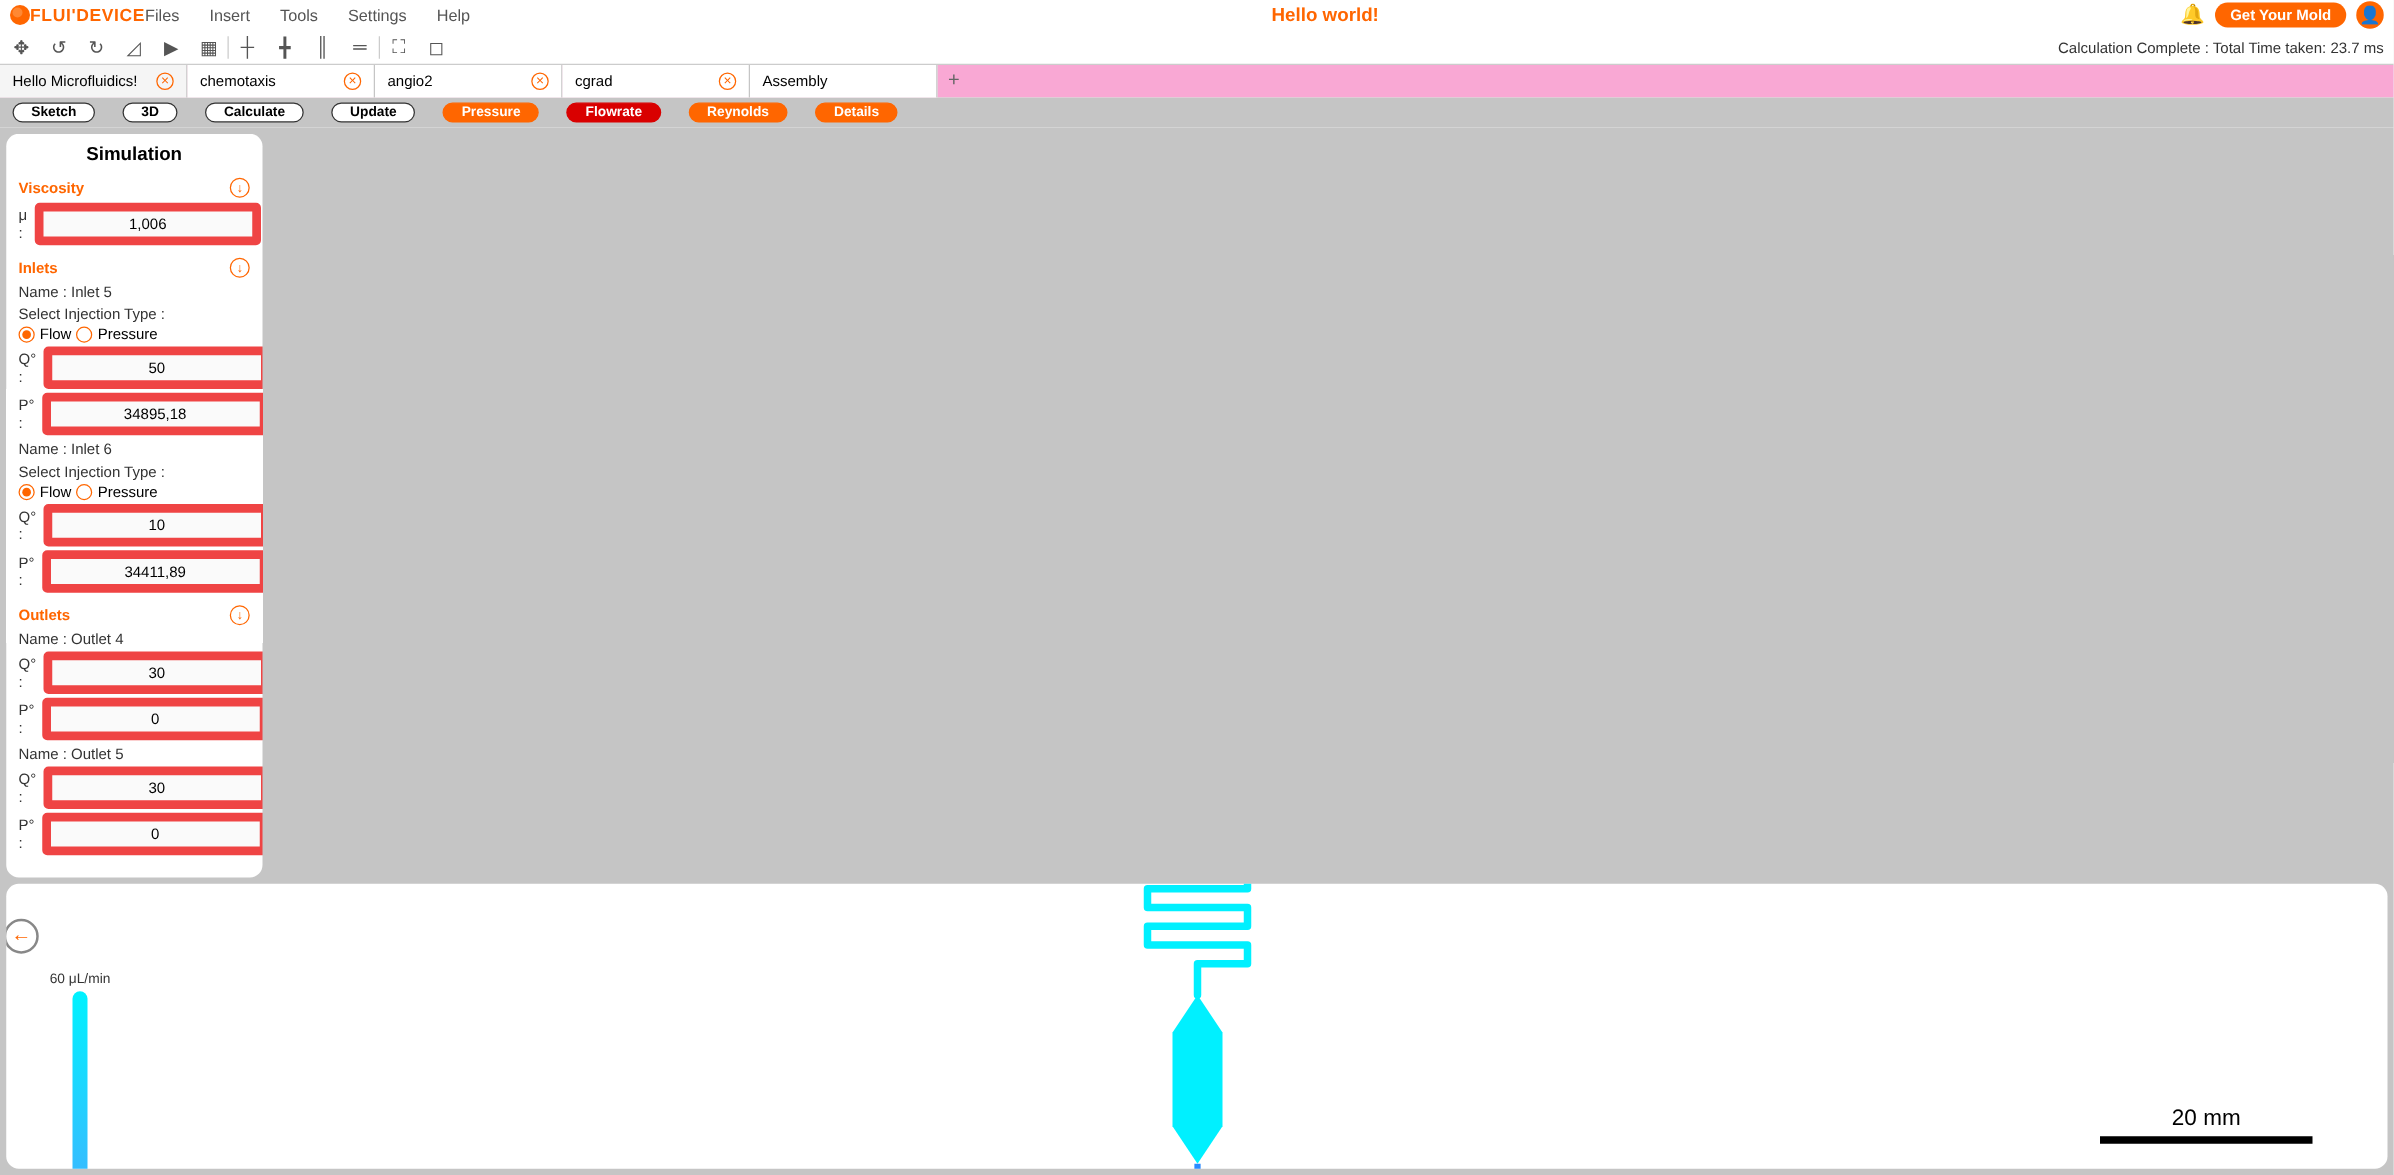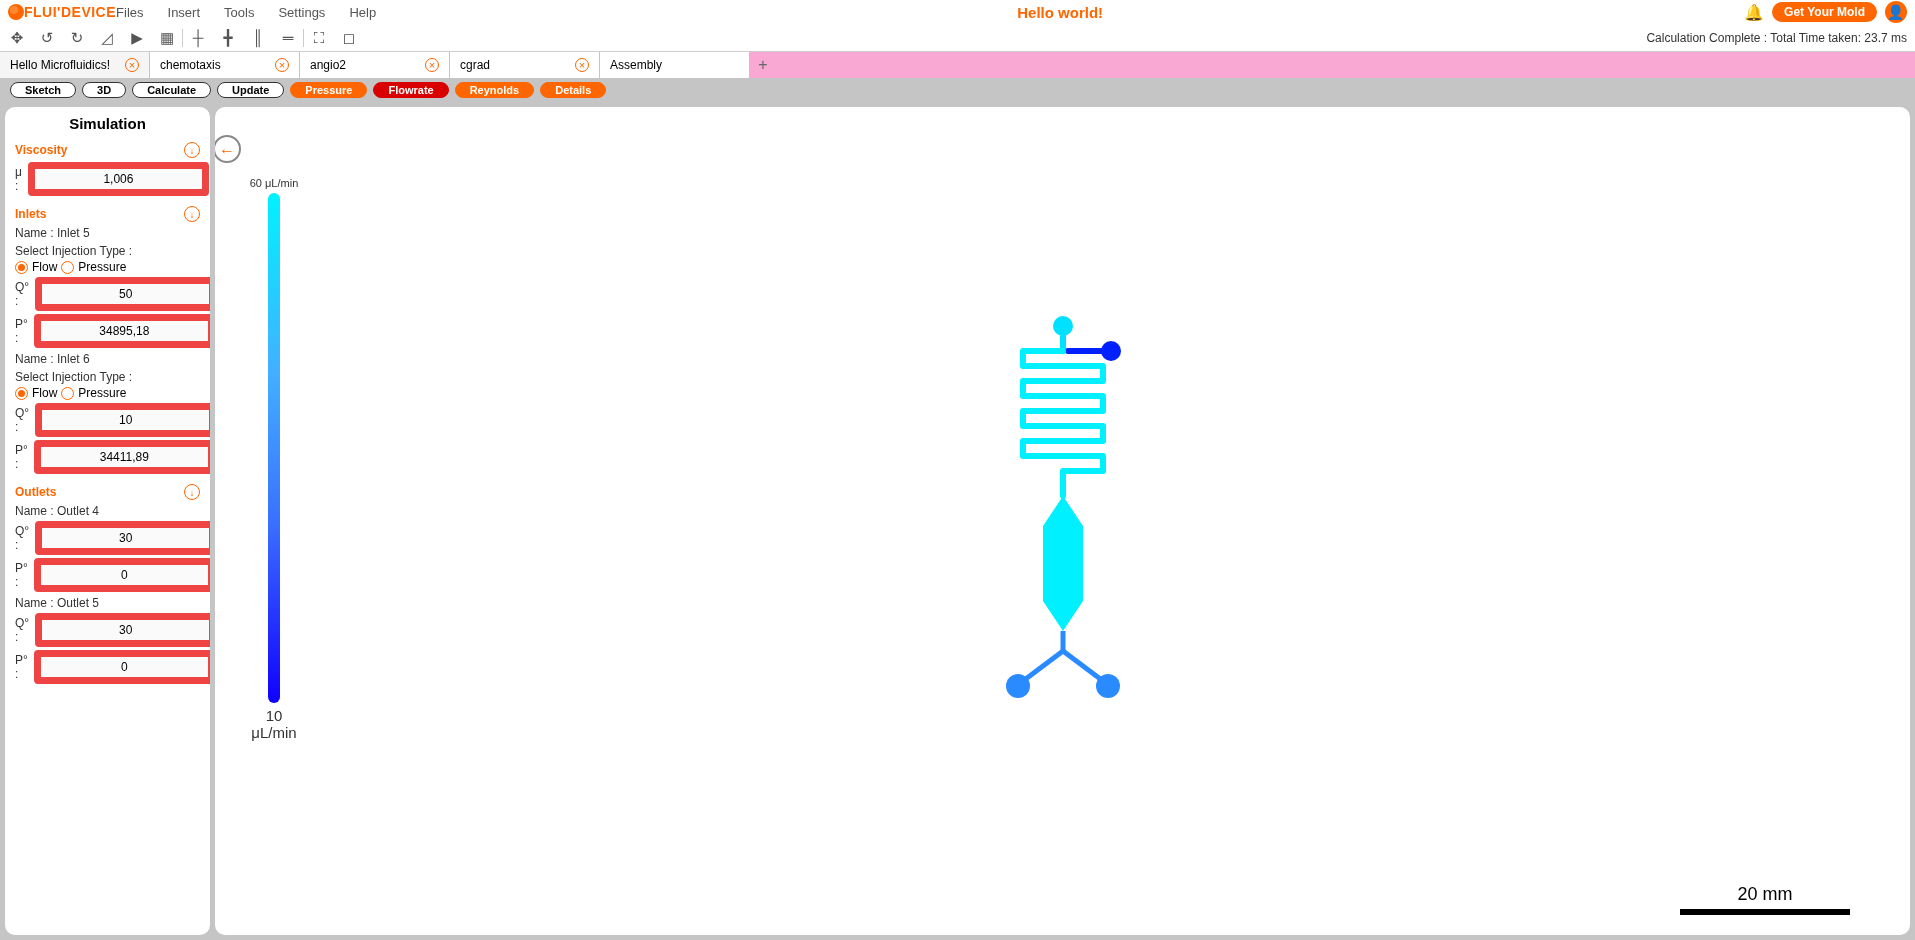--- a/index.html
+++ b/index.html
@@ -26,27 +26,27 @@
 .toolbar-status { margin-left: auto; color: #333; font-size: 12px; }
 
 
 .tabbar { display: flex; align-items: center; height: 26px; background: #f9a8d4; }
 .tab { display: flex; align-items: center; justify-content: space-between; padding: 0 10px; height: 26px; background: #fff; border-right: 1px solid #c5c5c5; min-width: 150px; font-size: 12px; cursor: pointer; }
 .tab.active { background: #f5f5f5; }
 .tab-close { width: 14px; height: 14px; border-radius: 50%; border: 1.5px solid #ff6600; color: #ff6600; display: inline-flex; align-items: center; justify-content: center; font-size: 11px; line-height: 1; cursor: pointer; }
 .tab-add { width: 26px; display: flex; align-items: center; justify-content: center; color: #666; cursor: pointer; font-size: 16px; }
 
 
-.view-toolbar { display: flex; align-items: center; height: 24px; background: #c5c5c5; padding: 0 10px; gap: 6px; }
+.view-toolbar { display: flex; align-items: center; height: 24px; background: #c5c5c5; padding: 0 10px; gap: 22px; }
 .pill-btn { background: #fff; border: 1px solid #333; border-radius: 10px; padding: 1px 14px; font-size: 11px; cursor: pointer; font-weight: bold; }
 .pill-btn.orange { background: #ff6600; color: #fff; border-color: #ff6600; }
 .pill-btn.red { background: #d90000; color: #fff; border-color: #d90000; }
 
 
-.main { display: flex; height: calc(100vh - 102px); background: #c5c5c5; padding: 5px; gap: 5px; }
+.main { display: flex; height: calc(100vh - 102px); background: #c5c5c5; padding: 5px; gap: 5px; flex-direction: column; }
 
 
 .sidebar { width: 205px; background: #fff; border-radius: 10px; padding: 8px 10px; overflow-y: auto; position: relative; }
 .sidebar h2 { text-align: center; font-size: 15px; font-weight: bold; margin-bottom: 10px; }
 .panel-section { margin-bottom: 10px; }
 .section-header { display: flex; justify-content: space-between; align-items: center; color: #ff6600; font-weight: bold; font-size: 12px; margin-bottom: 4px; }
 .collapse-icon { width: 16px; height: 16px; border: 1.5px solid #ff6600; border-radius: 50%; display: inline-flex; align-items: center; justify-content: center; color: #ff6600; font-size: 10px; cursor: pointer; }
 .field-row { display: flex; align-items: center; gap: 6px; margin: 3px 0; font-size: 12px; }
 .field-label { width: 24px; color: #333; }
 .field-input { flex: 1; border: 7px solid #ef4444; border-radius: 4px; padding: 3px 6px; text-align: center; font-size: 12px; background: #fafafa; }

